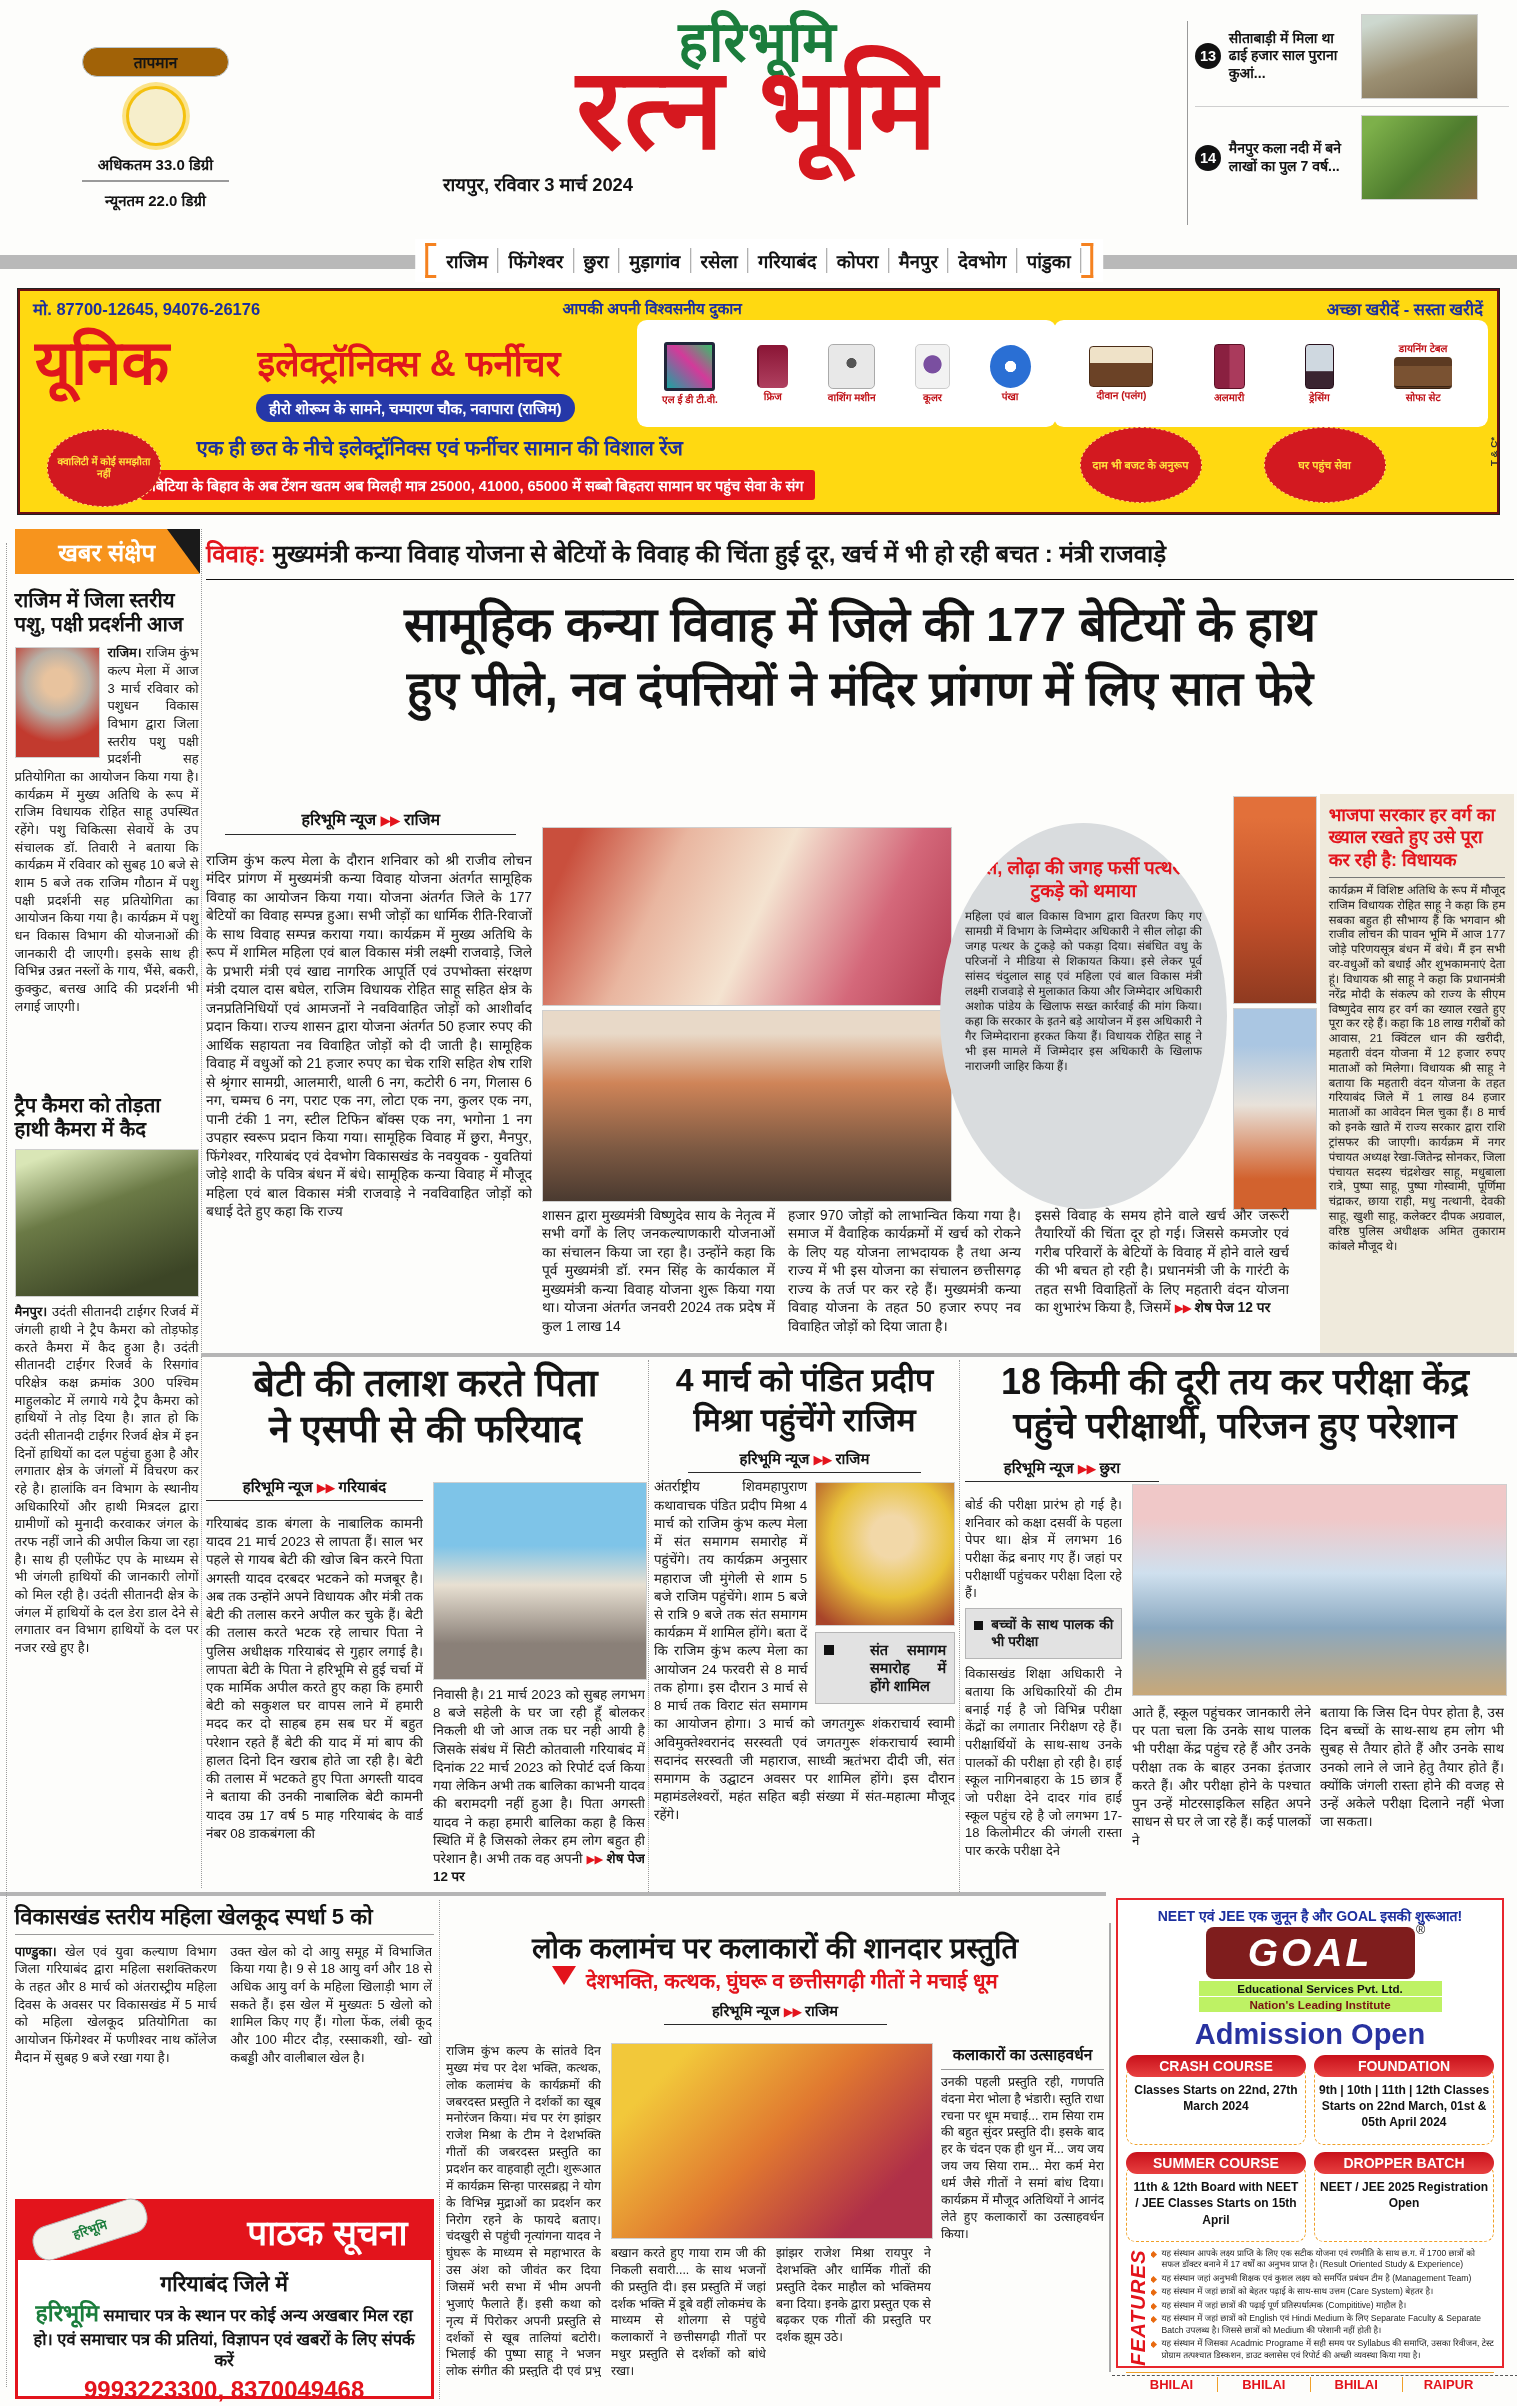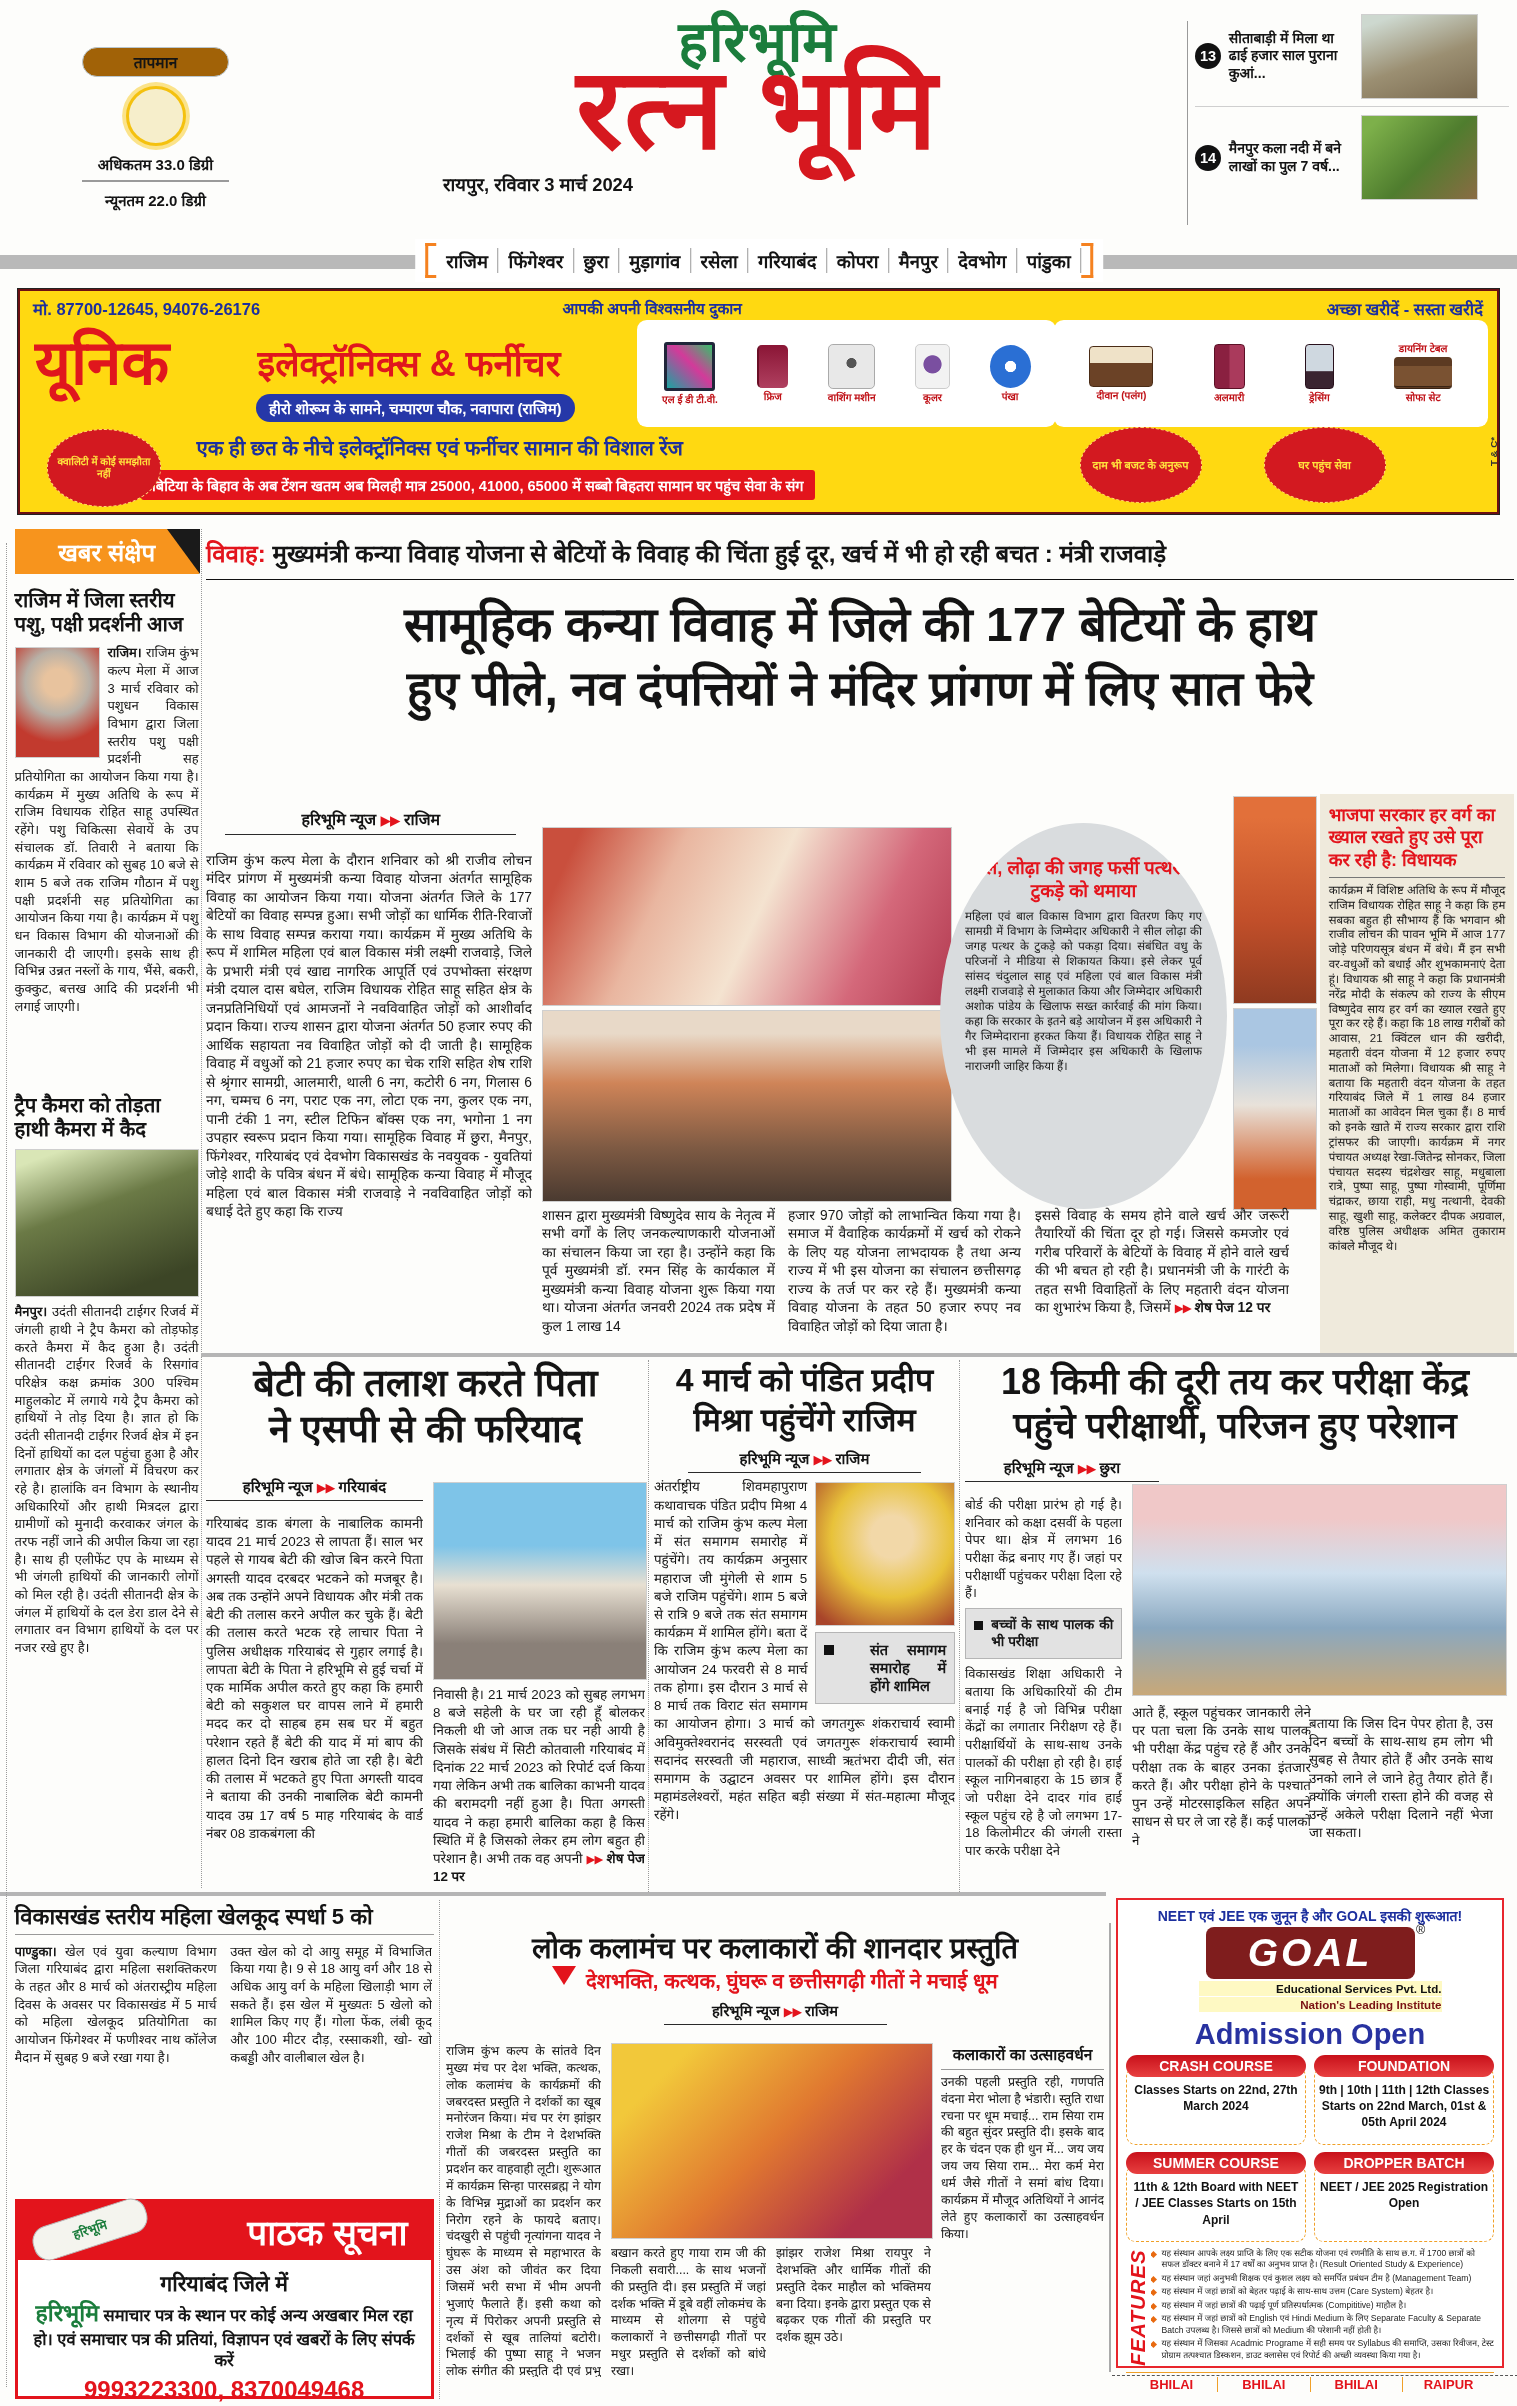--- a/index.html
+++ b/index.html
@@ -51,21 +51,21 @@
   .sb-tri{position:absolute;right:-1.9px;top:0;width:0;height:0;border-top:45px solid #1a1a1a;border-left:33px solid transparent;}
   .sb-title{font-size:20.4px;font-weight:bold;line-height:1.2;margin:13.6px 0 7.8px;}
   
   .capbox{background:#e2e2e2;border:1.9px solid #b5b5b5;display:flex;gap:7.8px;padding:7.8px;align-items:flex-start;}
   .sq{width:9.7px;height:9.7px;background:#111;flex:0 0 9.7px;margin-top:3.9px;}
   .captxt{font-weight:bold;font-size:14.6px;line-height:1.25;}
   
   #goal-ad{border:2.9px solid #e8262d;background:#fff;padding:5.8px 7.8px;box-sizing:border-box;}
   .goal-logo{background:#7f1d1d;border-radius:7.8px;color:#fff;font-style:italic;font-weight:900;font-size:39px;
              width:209px;height:52px;display:flex;align-items:center;justify-content:center;letter-spacing:2.9px;margin:1.9px auto 0;}
-  .goal-strip{background:#fef9c3;font-weight:bold;text-align:right;width:243px;margin:1.9px auto 0;padding:1px 0;}
+  .goal-strip{background:#bef264;font-weight:bold;text-align:center;width:243px;margin:1.9px auto 0;padding:1px 0;}
   .course-head{background:linear-gradient(#c8101a,#e84040);color:#fff;font-weight:bold;font-size:14px;text-align:center;
                border-radius:13.6px;padding:2.9px 0;position:relative;z-index:1;}
   .course-body{border:1.9px dashed #f0a028;border-radius:9.7px;margin-top:-9.7px;padding:13.6px 3.9px 5.8px;text-align:center;
                font-weight:bold;font-size:12px;line-height:1.35;color:#111;min-height:56px;}
   .feat li{list-style:none;position:relative;padding-left:10.7px;margin-bottom:1.9px;}
   .feat li::before{content:"";position:absolute;left:0;top:3.9px;width:4.9px;height:4.9px;background:#e86a10;transform:rotate(45deg);}
   .loc-city{color:#e3141c;font-weight:bold;font-size:13px;text-align:center;}
   
   #reader-ad{border:3.9px solid #e3141c;background:#fff;box-sizing:border-box;}
   .reader-head{background:#e3141c;height:58px;position:relative;display:flex;align-items:center;justify-content:flex-end;padding-right:23px;}
@@ -305,21 +305,21 @@
     <div class="abs photo" style="left:167px;top:124px;width:373px;height:210px;background-image:linear-gradient(180deg,#f0c8c8 16%,#cfe0ee 42%,#8aa8c0 68%,#c8a878);"></div>
     <div class="abs body13 j clip" style="left:0;top:136px;width:157px;height:396px;font-size:13px;">
       <span>बोर्ड की परीक्षा प्रारंभ हो गई है। शनिवार को कक्षा दसवीं के पहला पेपर था। क्षेत्र में लगभग 16 परीक्षा केंद्र बनाए गए हैं। जहां पर परीक्षार्थी पहुंचकर परीक्षा दिला रहे हैं।</span>
       <div class="capbox" style="margin:5.8px 0;">
         <div class="sq"></div>
         <div class="captxt" style="font-size:13.6px;">बच्चों के साथ पालक की भी परीक्षा</div>
       </div>
       <span>विकासखंड शिक्षा अधिकारी ने बताया कि अधिकारियों की टीम बनाई गई है जो विभिन्न परीक्षा केंद्रों का लगातार निरीक्षण रहे हैं। परीक्षार्थियों के साथ-साथ उनके पालकों की परीक्षा हो रही है। हाई स्कूल नागिनबाहरा के 15 छात्र हैं जो परीक्षा देने दादर गांव हाई स्कूल पहुंच रहे है जो लगभग 17- 18 किलोमीटर की जंगली रास्ता पार करके परीक्षा देने</span>
     </div>
     <div class="abs body13 j clip" style="left:167px;top:344px;width:179px;height:188px;font-size:13.4px;">आते हैं, स्कूल पहुंचकर जानकारी लेने पर पता चला कि उनके साथ पालक भी परीक्षा केंद्र पहुंच रहे हैं और उनके परीक्षा तक के बाहर उनका इंतजार करते हैं। और परीक्षा होने के पश्चात पुन उन्हें मोटरसाइकिल सहित अपने साधन से घर ले जा रहे हैं। कई पालकों ने</div>
-    <div class="abs body13 j clip" style="left:344px;top:344px;width:184px;height:188px;font-size:13.4px;margin-top:11px;">बताया कि जिस दिन पेपर होता है, उस दिन बच्चों के साथ-साथ हम लोग भी सुबह से तैयार होते हैं और उनके साथ उनको लाने ले जाने हेतु तैयार होते हैं। क्योंकि जंगली रास्ता होने की वजह से उन्हें अकेले परीक्षा दिलाने नहीं भेजा जा सकता।</div>
+    <div class="abs body13 j clip" style="left:355px;top:344px;width:184px;height:188px;font-size:13.4px;">बताया कि जिस दिन पेपर होता है, उस दिन बच्चों के साथ-साथ हम लोग भी सुबह से तैयार होते हैं और उनके साथ उनको लाने ले जाने हेतु तैयार होते हैं। क्योंकि जंगली रास्ता होने की वजह से उन्हें अकेले परीक्षा दिलाने नहीं भेजा जा सकता।</div>
   </div>
 
   <div class="abs hline" style="left:0px;top:1892px;width:1106px;height:3.9px;"></div>
 
   <div class="abs" style="left:14.6px;top:1900px;width:419px;height:291px;">
     <div style="font-size:22px;font-weight:900;border-bottom:1px solid #999;padding-bottom:3.9px;">विकासखंड स्तरीय महिला खेलकूद स्पर्धा 5 को</div>
     <div style="display:flex;gap:13.6px;margin-top:7.8px;">
       <div class="body13 j clip" style="width:202px;height:243px;">
         <span class="lead">पाण्डुका।</span>
         <span>खेल एवं युवा कल्याण विभाग जिला गरियाबंद द्वारा महिला सशक्तिकरण के तहत और 8 मार्च को अंतरास्ट्रीय महिला दिवस के अवसर पर विकासखंड में 5 मार्च को महिला खेलकूद प्रतियोगिता का आयोजन फिंगेश्वर में फणीश्वर नाथ कॉलेज मैदान में सुबह 9 बजे रखा गया है।</span>

